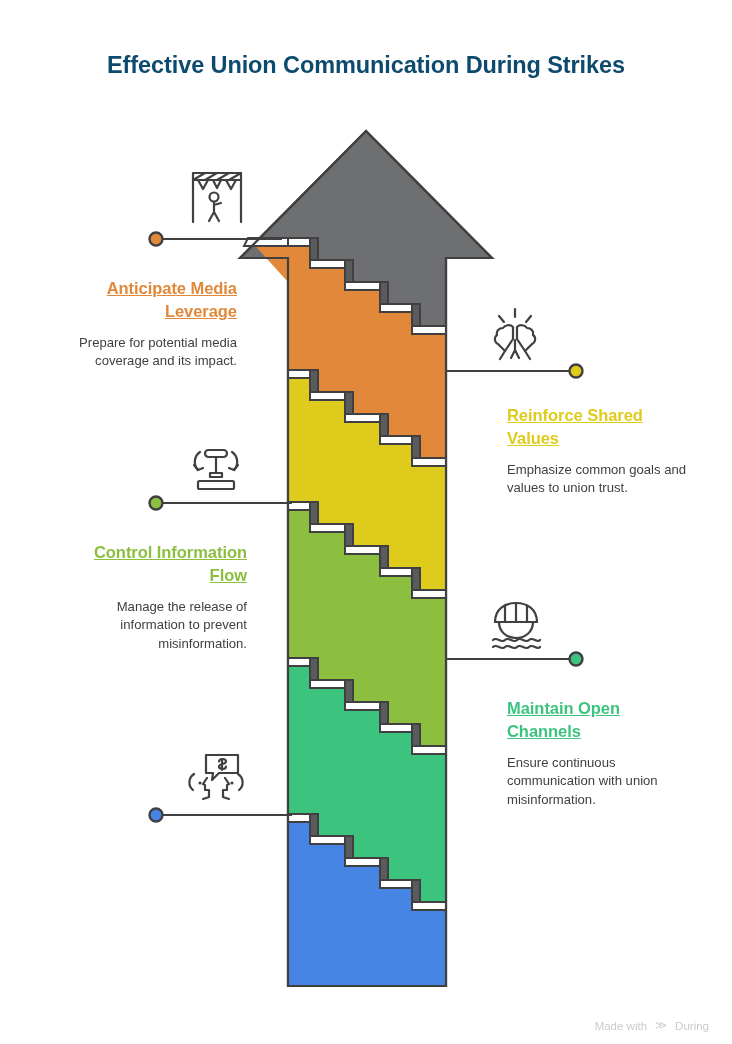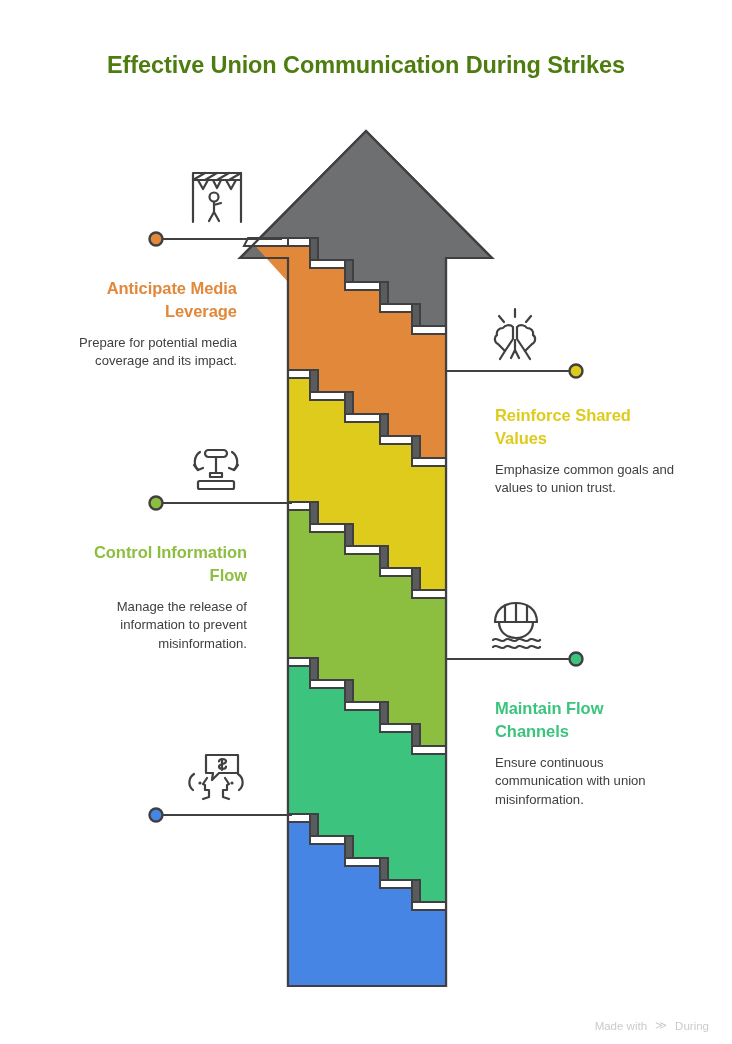--- a/index.html
+++ b/index.html
@@ -10,34 +10,35 @@
     position:relative;overflow:hidden;
     -webkit-font-smoothing:antialiased;
   }
   .canvas{position:absolute;inset:0;}
 
   
   .title{
     position:absolute;left:0;right:0;top:52px;
     text-align:center;
     font-size:23.5px;font-weight:bold;
-    color:#4d7c0f;letter-spacing:-0.1px;
+    color:#0c4a6e;letter-spacing:-0.1px;
   }
 
   
   .graphic{position:absolute;left:0;top:0;width:732px;height:1044px;pointer-events:none;}
 
   
   .block{position:absolute;width:182px;}
   .block.left{text-align:right;}
-  .block.right{text-align:left;}
+  .block.right{text-align:left;margin-left:12px;}
   .block h3{
     margin:0;
     font-size:16.5px;font-weight:bold;line-height:1.38;
     letter-spacing:-0.05px;
+    text-decoration:underline;
   }
   .block p{
     margin:11px 0 0 0;
     font-size:13.1px;line-height:1.42;
     color:#404040;font-weight:400;
   }
 
   
   #b-media   {left:55px; top:277px;}
   #b-values  {left:495px;top:404px;}
@@ -247,21 +248,21 @@
     <h3 style="color:#DFCB1C">Reinforce Shared Values</h3>
     <p>Emphasize common goals and values to union trust.</p>
   </div>
 
   <div class="block left" id="b-control">
     <h3 style="color:#8CBF3F">Control Information Flow</h3>
     <p>Manage the release of information to prevent misinformation.</p>
   </div>
 
   <div class="block right" id="b-channels">
-    <h3 style="color:#3CC47E">Maintain Flow Channels</h3>
+    <h3 style="color:#3CC47E">Maintain Open Channels</h3>
     <p>Ensure continuous communication with union misinformation.</p>
   </div>
 
   <div class="block left" id="b-negotiate">
   </div>
 
   <div class="footer">
     <span>Made with</span>
     <span class="mark">≫</span>
     <span>During</span>

